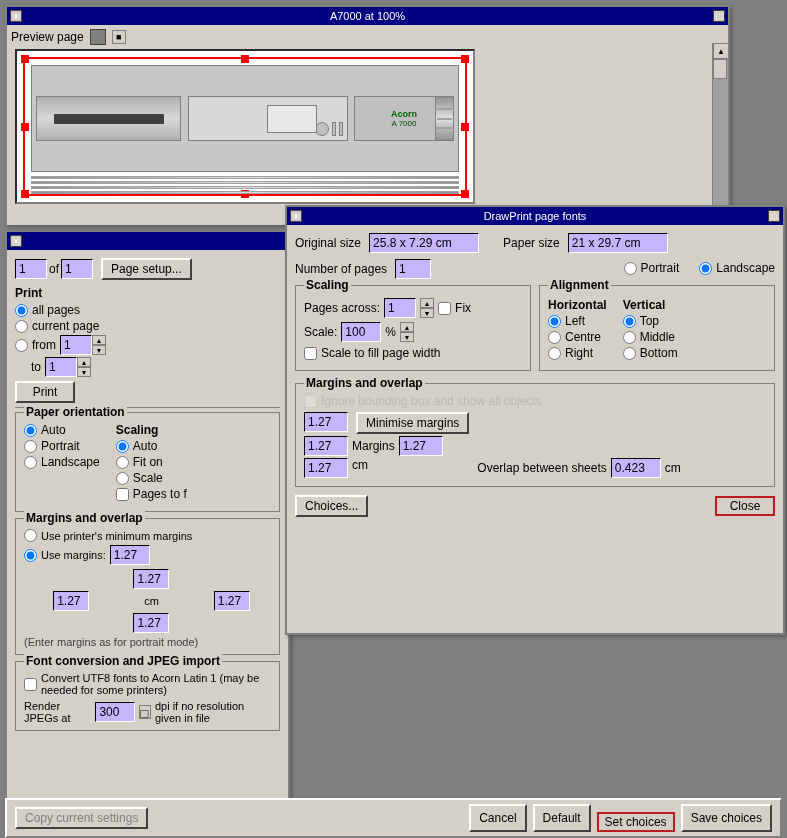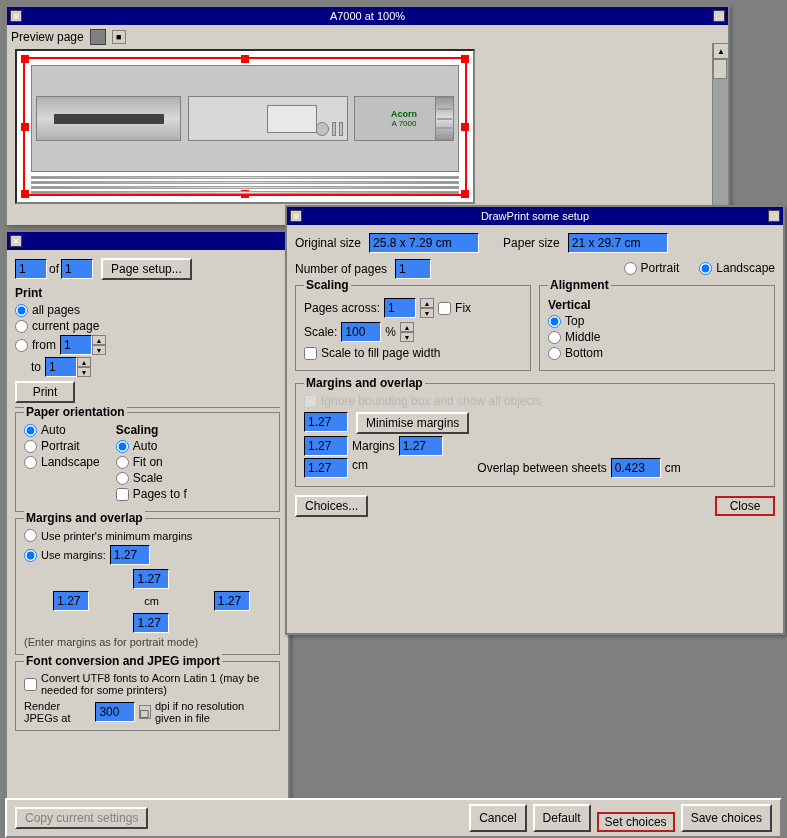--- a/index.html
+++ b/index.html
@@ -30,21 +30,21 @@
     }
     .handle.tl { top: -4px; left: -4px; }
     .handle.tc { top: -4px; left: 50%; transform: translateX(-50%); }
     .handle.tr { top: -4px; right: -4px; }
     .handle.ml { top: 50%; left: -4px; transform: translateY(-50%); }
     .handle.mr { top: 50%; right: -4px; transform: translateY(-50%); }
     .handle.bl { bottom: -4px; left: -4px; }
     .handle.bc { bottom: -4px; left: 50%; transform: translateX(-50%); }
     .handle.br { bottom: -4px; right: -4px; }
     .input-field {
-      background: #3b82f6;
+      background: #c4b5fd;
       border: 1px inset #808080;
       border-top-color: #404040;
       border-left-color: #404040;
       border-right-color: #ffffff;
       border-bottom-color: #ffffff;
       padding: 1px 3px;
       font-size: 12px;
       height: 20px;
     }
     .input-sm { width: 40px; }
@@ -391,21 +391,21 @@
       <button class="btn" style="font-size:12px;">Cancel</button>
       <button class="btn" style="font-size:12px;">Default</button>
       <button class="btn btn-default" style="font-size:12px;margin-top:8px;">Set choices</button>
       <button class="btn" style="font-size:12px;">Save choices</button>
     </div>
   </div>
 
   <div class="window" style="left:285px;top:205px;width:500px;height:430px;z-index:10;">
     <div class="old-title-bar">
       <div class="old-close-btn">✕</div>
-      <div class="old-title-text">DrawPrint some setup</div>
+      <div class="old-title-text">DrawPrint page fonts</div>
       <div class="old-resize-btn">□</div>
     </div>
     <div style="background:#d4d0c8;padding:8px;height:calc(100% - 18px);">
 
       <div style="display:flex;align-items:center;gap:8px;margin-bottom:6px;">
         <span style="font-size:12px;">Original size</span>
         <input type="text" class="input-field" style="width: 110px;" value="25.8 x 7.29 cm">
         <span style="font-size:12px;margin-left:16px;">Paper size</span>
         <input type="text" class="input-field" style="width: 100px;" value="21 x 29.7 cm">
       </div>
@@ -455,20 +455,35 @@
                 <label style="font-size:12px;">Scale to fill page width</label>
               </div>
             </div>
           </div>
         </div>
 
         <div class="section-box" style="flex:1;">
           <div class="section-label">Alignment</div>
           <div style="display:flex;gap:16px;margin-top:6px;">
             <div>
+              <div style="font-size:12px;font-weight:bold;margin-bottom:2px;">Horizontal</div>
+              <div class="radio-group">
+                <input type="radio" name="h-align" checked="" style="">
+                <label style="font-size:12px;">Left</label>
+              </div>
+              <div class="radio-group">
+                <input type="radio" name="h-align" style="">
+                <label style="font-size:12px;">Centre</label>
+              </div>
+              <div class="radio-group">
+                <input type="radio" name="h-align" style="">
+                <label style="font-size:12px;">Right</label>
+              </div>
+            </div>
+            <div>
               <div style="font-size:12px;font-weight:bold;margin-bottom:2px;">Vertical</div>
               <div class="radio-group">
                 <input type="radio" name="v-align" checked="" style="">
                 <label style="font-size:12px;">Top</label>
               </div>
               <div class="radio-group">
                 <input type="radio" name="v-align" style="">
                 <label style="font-size:12px;">Middle</label>
               </div>
               <div class="radio-group">

